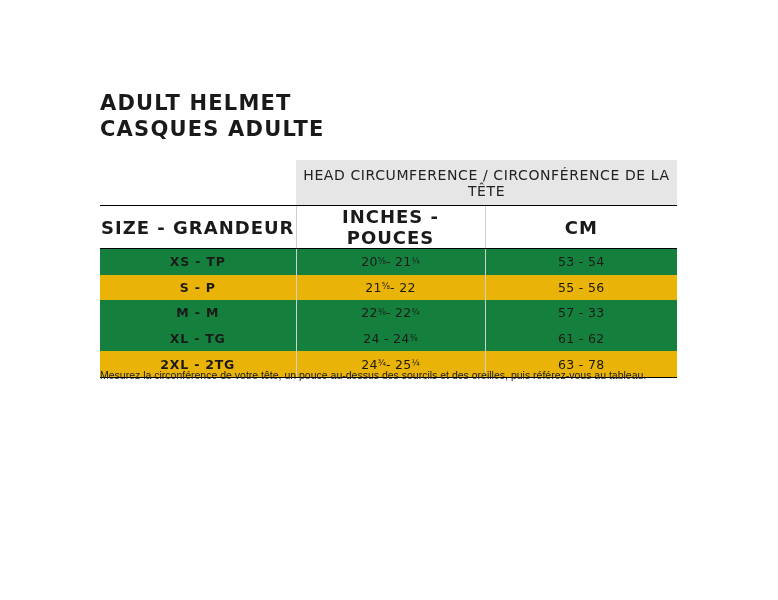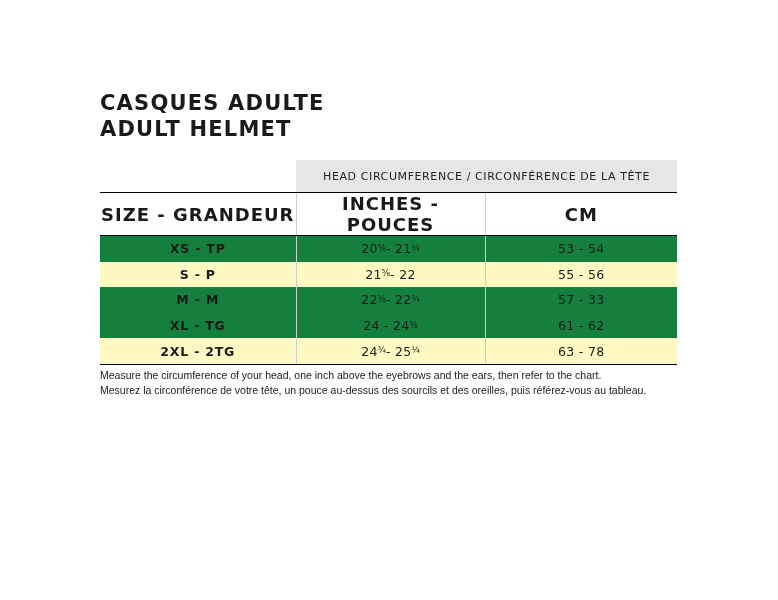--- a/index.html
+++ b/index.html
@@ -51,25 +51,25 @@
   table.size-table td, table.size-table th {
     padding: 0;
     margin: 0;
   }
   
   col.c1 { width: 196px; }
   col.c2 { width: 189px; }
   col.c3 { width: 192px; }
 
   .banner-cell {
-    height: 32px;
+    height: 45px;
     background: #e6e6e6;
     text-align: center;
     vertical-align: middle;
-    font-size: 11px;
+    font-size: 14px;
     letter-spacing: 0.6px;
     color: #222;
     font-family: "DejaVu Sans", sans-serif;
     border-bottom: 1px solid #000;
   }
   .banner-blank {
     background: #ffffff;
     border-bottom: 1px solid #000;
   }
   .head-cell {
@@ -93,21 +93,21 @@
     font-family: "DejaVu Sans", sans-serif;
   }
   .data-row td.size {
     font-weight: bold;
     letter-spacing: 0.8px;
   }
   .data-row td.val {
     font-weight: normal;
     letter-spacing: 0.3px;
   }
-  .row-shade td { background: #fef9c3; }
+  .row-shade td { background: #eab308; }
   .row-plain td { background: #15803d; }
   .data-row td.col1 { border-right: 1px solid #cfcfcf; }
   .data-row td.col2 { border-right: 1px solid #cfcfcf; }
   .last-row td { border-bottom: 1px solid #000; }
 
   .frac {
     display: inline-block;
     font-size: 8.5px;
     line-height: 1;
     vertical-align: 0.30em;
@@ -123,22 +123,22 @@
     line-height: 15px;
     color: #222;
   }
 </style>
 </head>
 <body>
 
 <div class="page">
 
   <div class="titles">
+    <div class="title-line">ADULT HELMET</div>
     <div class="title-line">CASQUES ADULTE</div>
-    <div class="title-line">ADULT HELMET</div>
   </div>
 
   <div class="chart">
     <table class="size-table">
       <colgroup>
         <col class="c1">
           <col class="c2">
           <col class="c3">
       </colgroup>
       <tbody>
@@ -190,17 +190,16 @@
           <td class="val col2">
             <span>24</span><span class="frac">¾</span><span>-</span> <span>25</span><span class="frac">¼</span>
           </td>
           <td class="val col3">63 - 78</td>
         </tr>
       </tbody>
     </table>
   </div>
 
   <div class="notes">
-    <div>Measure the circumference of your head, one inch above the eyebrows and the ears, then refer to the chart.</div>
     <div>Mesurez la circonférence de votre tête, un pouce au-dessus des sourcils et des oreilles, puis référez-vous au tableau.</div>
   </div>
 
 </div>
 
 </body></html>

